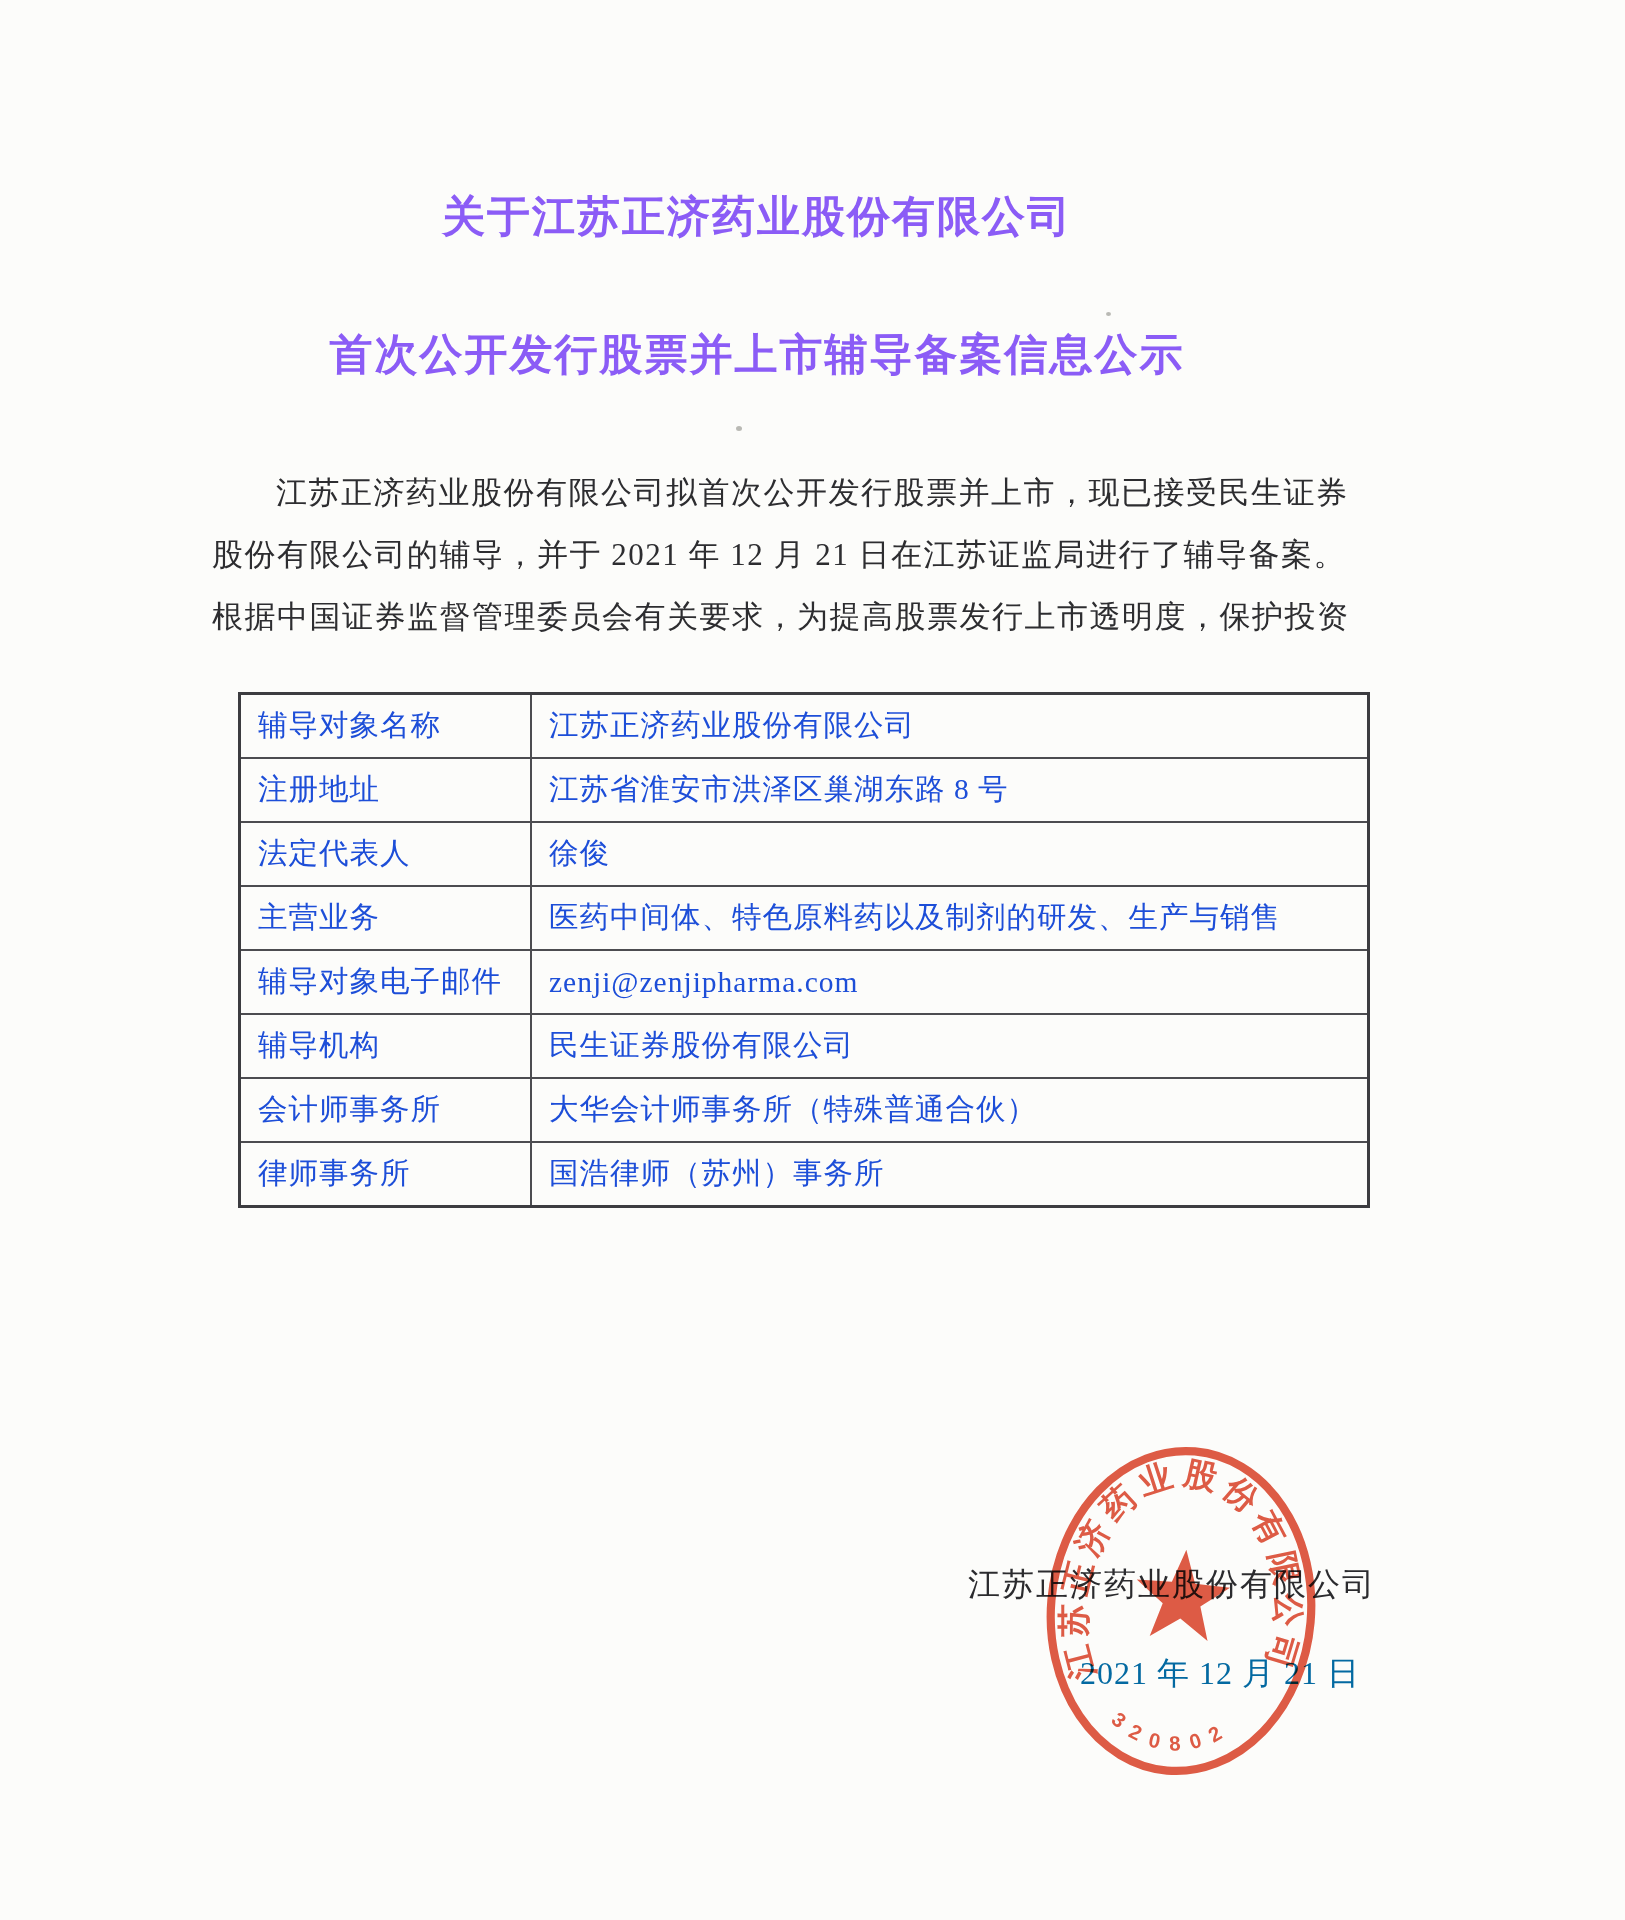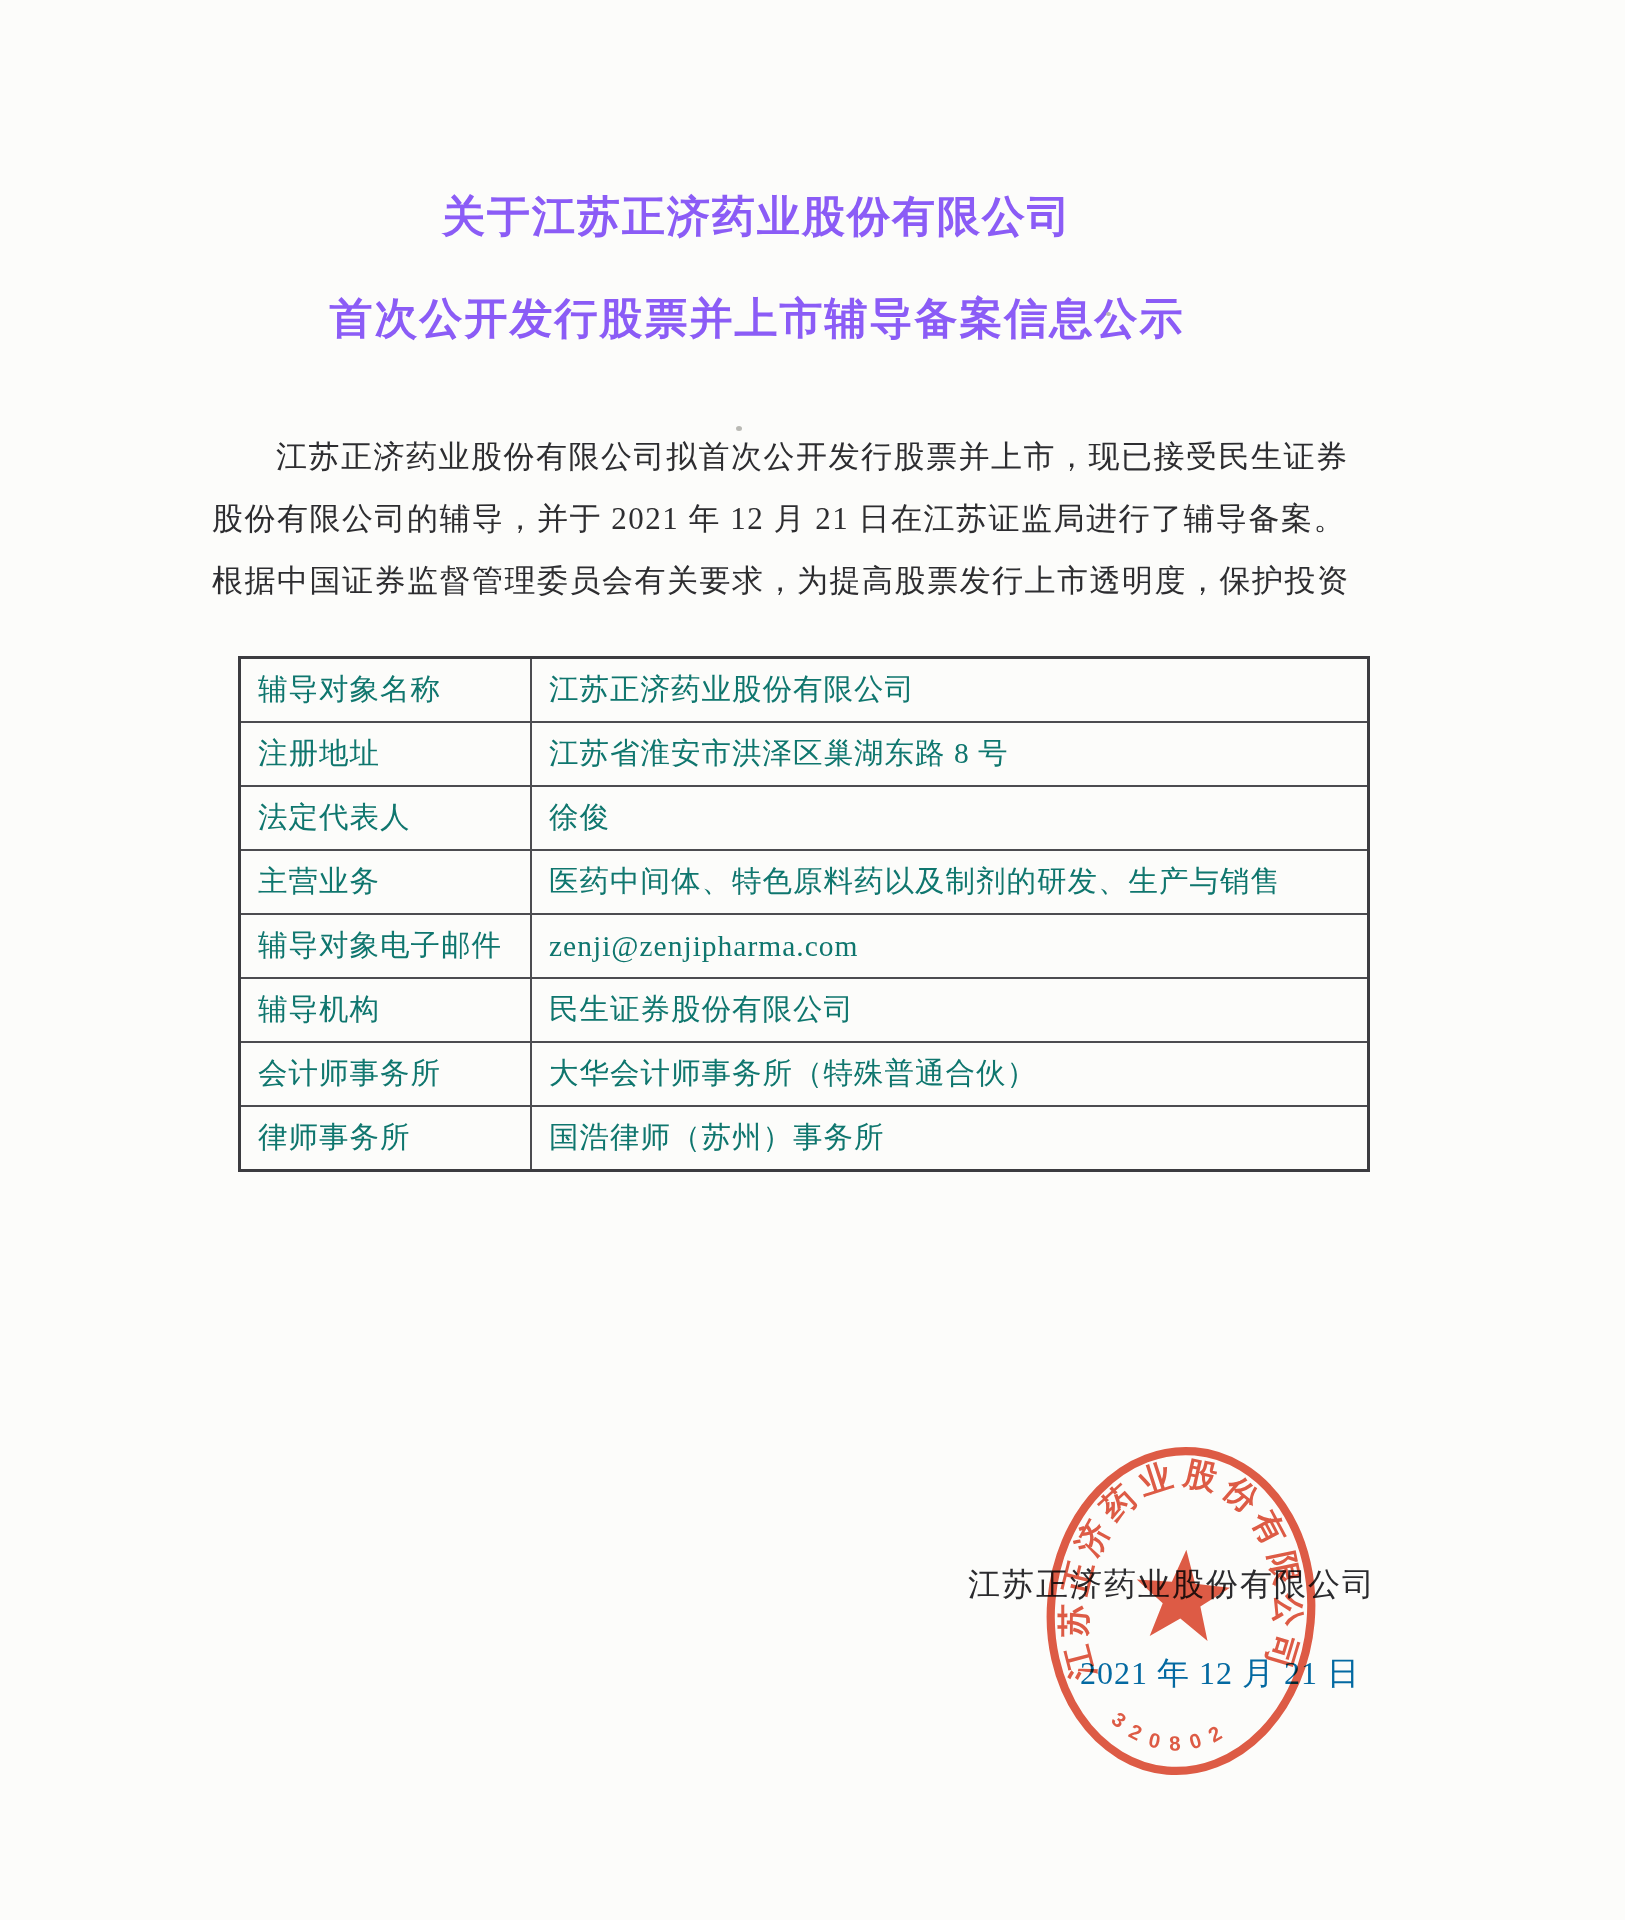--- a/index.html
+++ b/index.html
@@ -19,21 +19,21 @@
   .title{
     text-align:center;
     font-weight:bold;
     font-size:43px;
     line-height:50px;
     letter-spacing:2px;
     color:#8b5cf6;
     transform:translateX(-35px);
   }
   .title-1{ padding-top:192px; }
-  .title-2{ margin-top:52px; }
+  .title-2{ margin-top:88px; }
   .paragraph{
     margin-top:82px;
     font-size:31px;
     line-height:62px;
     letter-spacing:1.5px;
   }
   .para-line{ white-space:nowrap; }
   .para-line.indent{ text-indent:64px; }
   table.info-table{
     margin-top:44px;
@@ -43,21 +43,21 @@
     table-layout:fixed;
   }
   table.info-table{ border:3px solid #3c3c40; }
   table.info-table td{
     border:2px solid #4c4c50;
     height:62px;
     font-size:29.5px;
     letter-spacing:1px;
     vertical-align:middle;
     padding:0 0 0 17px;
-    color:#0f766e;
+    color:#1d4ed8;
     overflow:hidden;
     white-space:nowrap;
   }
   td.col-label{ width:272px; }
   td.col-value{ padding-left:22px; }
   .sig-company{
     position:absolute;
     left:968px; top:1563px;
     font-size:32px;
     letter-spacing:2px;

